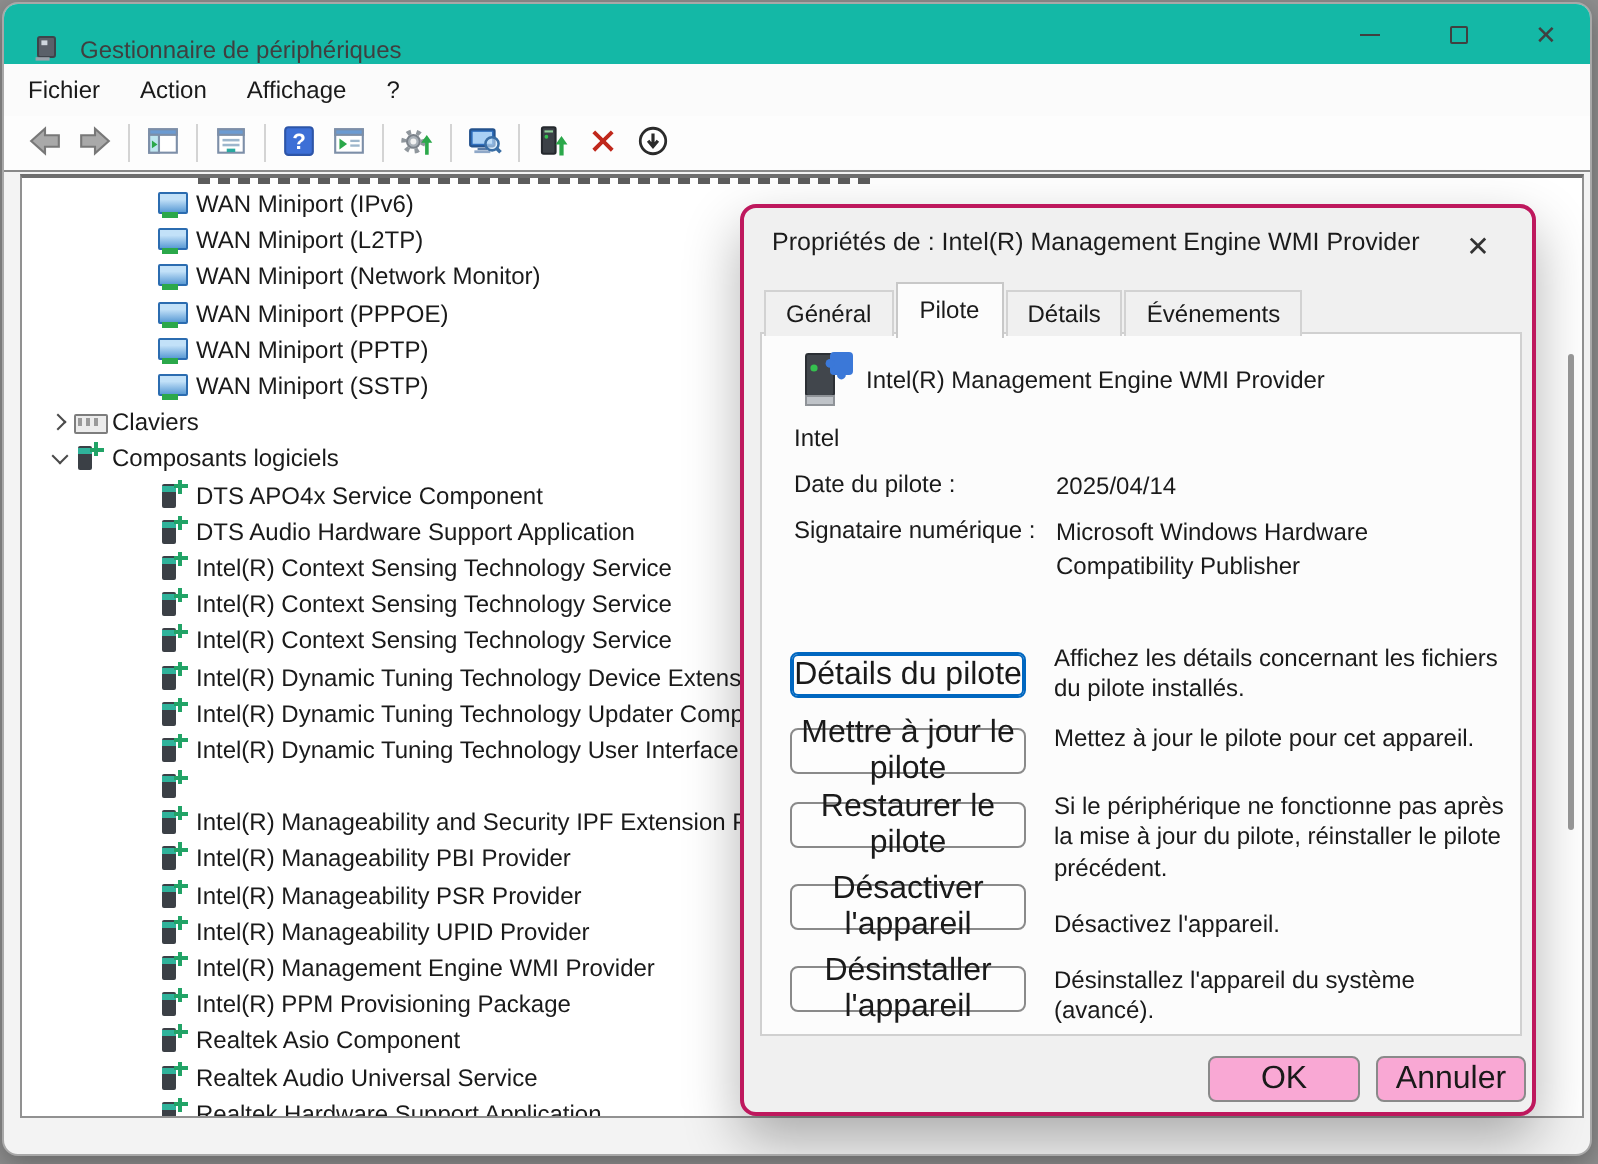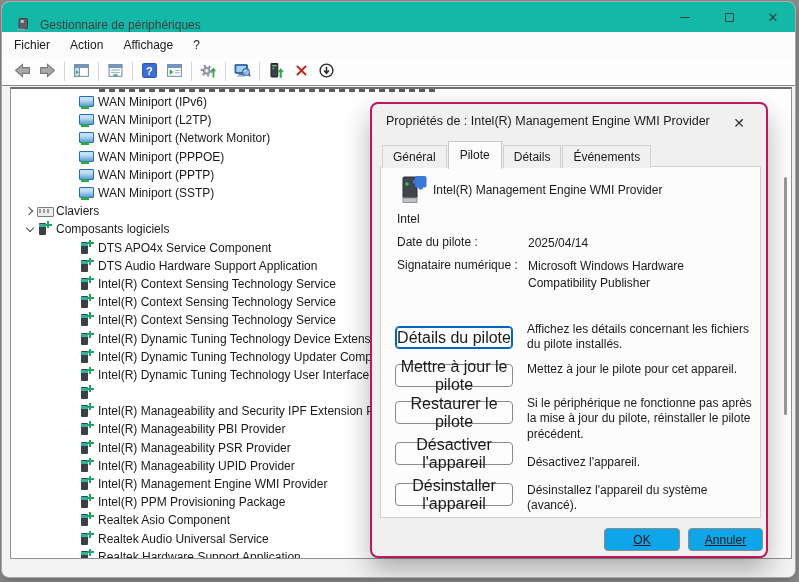--- a/index.html
+++ b/index.html
@@ -86,23 +86,23 @@
     background: #fdfdfd; border: 1px solid #8a8a8a; border-radius: 4px; font-size: 16px;
     font-family: "Liberation Sans", sans-serif; color: #1a1a1a; display: flex; align-items: center; justify-content: center; }
   .action-btn.focused { border: 1px solid #0067c0; box-shadow: 0 0 0 1px #0067c0 inset; }
   .action-desc { position: absolute; left: 146px; width: 228px; line-height: 1.28; color: #1a1a1a; }
   .action-btn.r0 { top: 159px; } .action-desc.r0 { top: 155px; }
   .action-btn.r1 { top: 197px; } .action-desc.r1 { top: 195px; }
   .action-btn.r2 { top: 234px; } .action-desc.r2 { top: 229px; }
   .action-btn.r3 { top: 275px; } .action-desc.r3 { top: 276px; margin-top: 12px; }
   .action-btn.r4 { top: 316px; } .action-desc.r4 { top: 316px; }
 
-  .dlg-footer-btn { position: absolute; top: 424px; height: 23px; background: #0ea5e9;
-    border: 1px solid #8a8a8a; border-radius: 4px; font-size: 12px; font-family: "Liberation Sans", sans-serif;
-    display: flex; align-items: center; justify-content: center; color: #1a1a1a; text-decoration: underline; }
+  .dlg-footer-btn { position: absolute; top: 424px; height: 23px; background: #f9a8d4;
+    border: 1px solid #8a8a8a; border-radius: 4px; font-size: 16px; font-family: "Liberation Sans", sans-serif;
+    display: flex; align-items: center; justify-content: center; color: #1a1a1a; }
   .btn-ok { left: 232px; width: 76px; }
   .btn-cancel { left: 316px; width: 75px; }
 </style>
 </head>
 <body>
 
 <div class="window">
 
   <div class="titlebar">
     <span class="app-icon">

